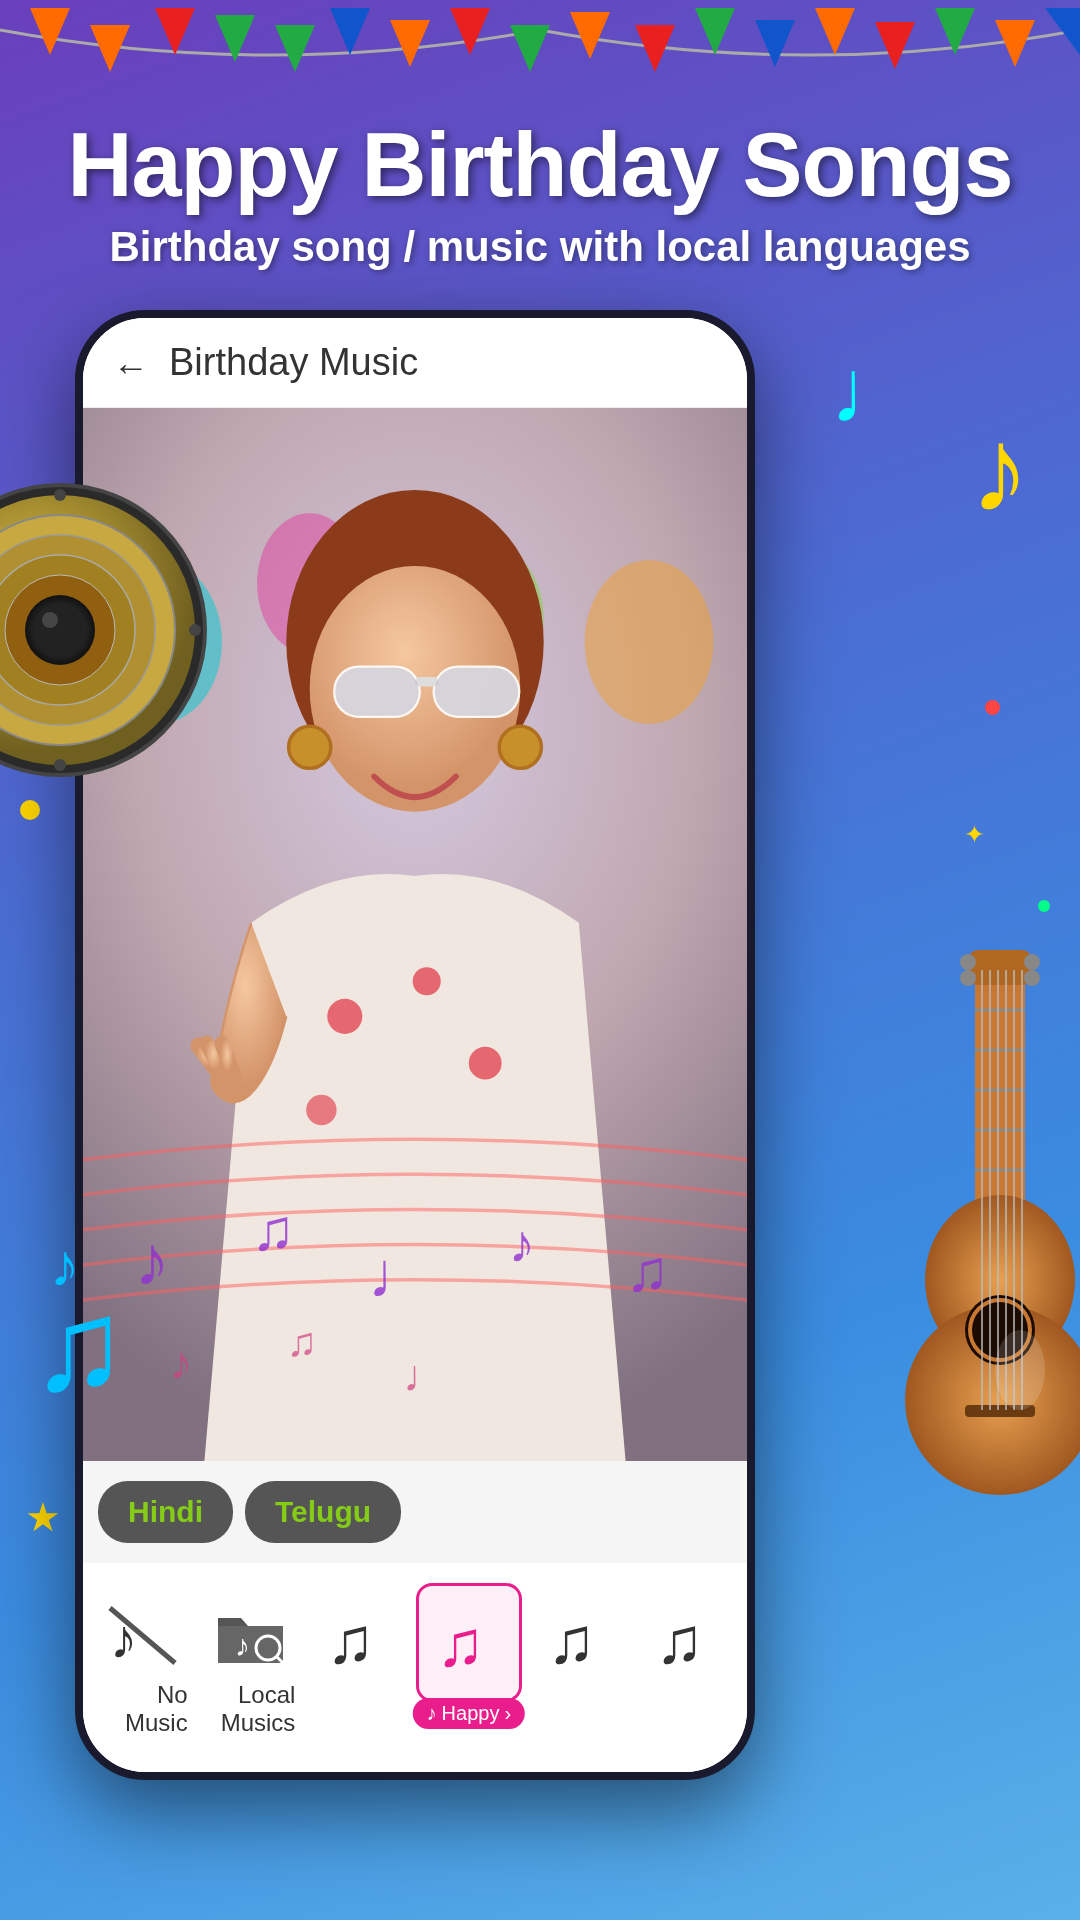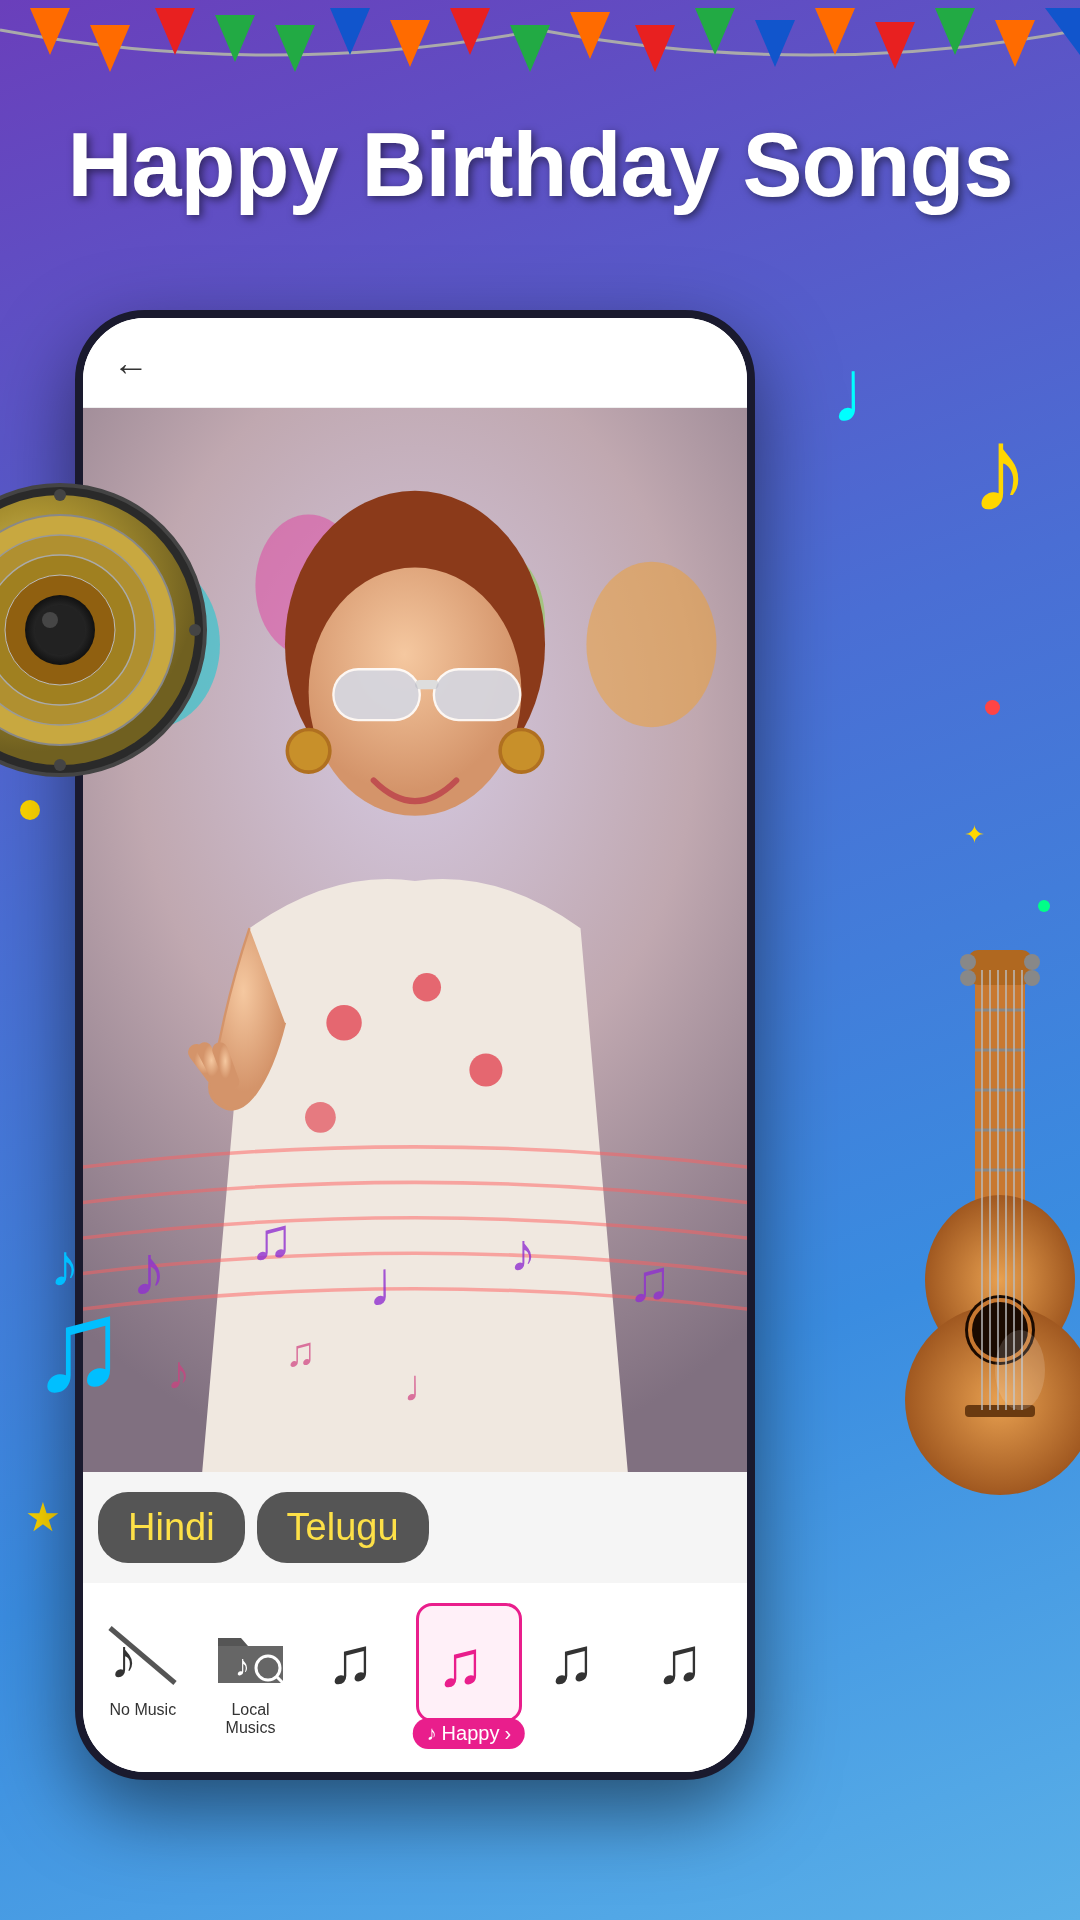--- a/index.html
+++ b/index.html
@@ -107,25 +107,25 @@
       padding: 20px 15px;
       display: flex;
       gap: 12px;
       overflow-x: auto;
       flex-shrink: 0;
       scrollbar-width: none;
     }
     .music-tabs::-webkit-scrollbar { display: none; }
     .tab-item {
       background: #555;
-      color: #fde047;
+      color: #84cc16;
       border-radius: 30px;
       padding: 14px 30px;
-      font-size: 38px;
-      font-weight: 400;
+      font-size: 30px;
+      font-weight: 700;
       white-space: nowrap;
       cursor: pointer;
       flex-shrink: 0;
     }
 
     
     .music-selection {
       background: white;
       padding: 20px 10px;
       display: flex;
@@ -149,23 +149,23 @@
     }
     .music-icon-area {
       width: 75px;
       height: 75px;
       display: flex;
       align-items: center;
       justify-content: center;
       margin-bottom: 8px;
     }
     .music-label {
-      font-size: 16px;
+      font-size: 24px;
       color: #333;
-      text-align: center;
+      text-align: right;
       font-weight: 500;
     }
 
     
     .playing-badge {
       position: absolute;
       bottom: -30px;
       left: 50%;
       transform: translateX(-50%);
       background: #e91e8c;
@@ -283,20 +283,21 @@
 
   <polygon points="935,8 975,8 955,55" fill="#22AA44"></polygon>
 
   <polygon points="995,20 1035,20 1015,67" fill="#FF6B00"></polygon>
 
   <polygon points="1045,8 1080,8 1080,55" fill="#1155CC"></polygon>
 </svg>
 
 <div class="title-section">
   <div class="main-title">Happy Birthday Songs</div>
+  <div class="sub-title">Birthday song / music with local languages</div>
 </div>
 
 <div class="speaker-icon">
   <svg viewBox="0 0 300 300" xmlns="http://www.w3.org/2000/svg">
     <defs>
       <radialGradient id="speakerGrad" cx="40%" cy="35%" r="60%">
         <stop offset="0%" stop-color="#d4c060"></stop>
         <stop offset="50%" stop-color="#a89030"></stop>
         <stop offset="100%" stop-color="#706020"></stop>
       </radialGradient>
@@ -383,20 +384,21 @@
 <div class="confetti" style="background:#FFD700; top:800px; left:20px;"></div>
 <div class="confetti" style="background:#FF4444; top:700px; right:80px; width:15px; height:15px;"></div>
 <div class="confetti" style="background:#00FF88; top:900px; right:30px; width:12px; height:12px;"></div>
 <div class="star" style="bottom:380px; left:25px;">★</div>
 <div class="star" style="top:820px; right:95px; font-size:25px;">✦</div>
 
 <div class="phone-mockup">
 
   <div class="phone-header">
     <span class="back-arrow">←</span>
+    <span class="phone-header-title">Birthday Music</span>
   </div>
 
   <div class="phone-content">
 
     <div class="main-image-area">
       
       <svg width="100%" height="100%" viewBox="0 0 680 900" xmlns="http://www.w3.org/2000/svg" preserveAspectRatio="xMidYMid slice">
         <defs>
           <radialGradient id="bgGrad" cx="50%" cy="30%" r="70%">
             <stop offset="0%" stop-color="#d4c8e0"></stop>

